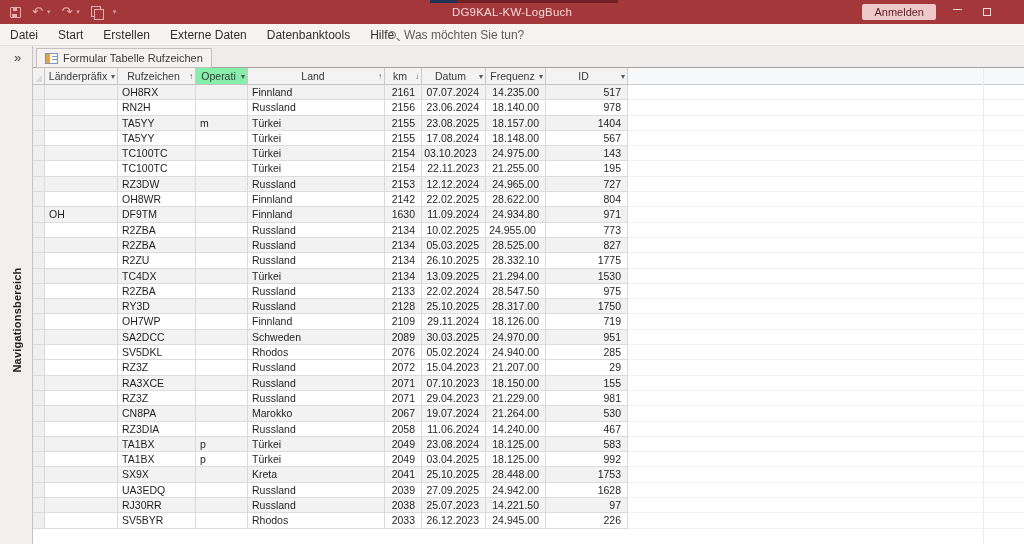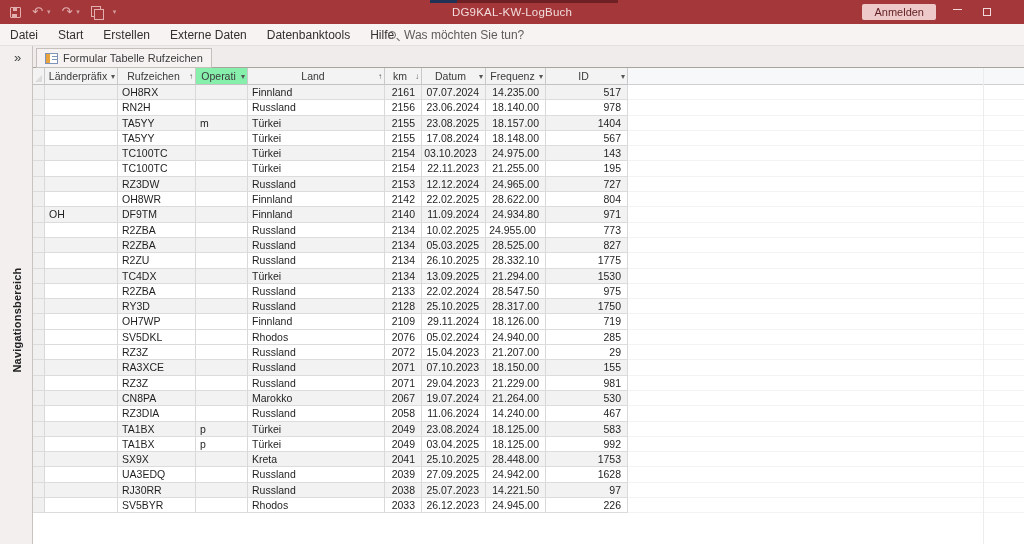--- a/index.html
+++ b/index.html
@@ -298,21 +298,21 @@
           </div>
           <div class="d-filler"></div>
         </div>
         <div class="d-row odd">
           <div class="d-cells">
             <div class="d-sel" style="width: 12px;"></div>
             <div class="d-cell al" style="width: 73px;">OH</div>
             <div class="d-cell al" style="width: 78px;">DF9TM</div>
             <div class="d-cell al" style="width: 52px;"></div>
             <div class="d-cell al" style="width: 137px;">Finnland</div>
-            <div class="d-cell ar" style="width: 37px;">2140</div>
+            <div class="d-cell ar" style="width: 37px;">1630</div>
             <div class="d-cell ar" style="width: 64px;">11.09.2024</div>
             <div class="d-cell ar" style="width: 60px;">24.934.80</div>
             <div class="d-cell ar" style="width: 82px;">971</div>
           </div>
           <div class="d-filler"></div>
         </div>
         <div class="d-row even">
           <div class="d-cells">
             <div class="d-sel" style="width: 12px;"></div>
             <div class="d-cell al" style="width: 73px;"></div>
@@ -400,20 +400,34 @@
           <div class="d-cells">
             <div class="d-sel" style="width: 12px;"></div>
             <div class="d-cell al" style="width: 73px;"></div>
             <div class="d-cell al" style="width: 78px;">OH7WP</div>
             <div class="d-cell al" style="width: 52px;"></div>
             <div class="d-cell al" style="width: 137px;">Finnland</div>
             <div class="d-cell ar" style="width: 37px;">2109</div>
             <div class="d-cell ar" style="width: 64px;">29.11.2024</div>
             <div class="d-cell ar" style="width: 60px;">18.126.00</div>
             <div class="d-cell ar" style="width: 82px;">719</div>
+          </div>
+          <div class="d-filler"></div>
+        </div>
+        <div class="d-row odd">
+          <div class="d-cells">
+            <div class="d-sel" style="width: 12px;"></div>
+            <div class="d-cell al" style="width: 73px;"></div>
+            <div class="d-cell al" style="width: 78px;">SA2DCC</div>
+            <div class="d-cell al" style="width: 52px;"></div>
+            <div class="d-cell al" style="width: 137px;">Schweden</div>
+            <div class="d-cell ar" style="width: 37px;">2089</div>
+            <div class="d-cell ar" style="width: 64px;">30.03.2025</div>
+            <div class="d-cell ar" style="width: 60px;">24.970.00</div>
+            <div class="d-cell ar" style="width: 82px;">951</div>
           </div>
           <div class="d-filler"></div>
         </div>
         <div class="d-row even">
           <div class="d-cells">
             <div class="d-sel" style="width: 12px;"></div>
             <div class="d-cell al" style="width: 73px;"></div>
             <div class="d-cell al" style="width: 78px;">SV5DKL</div>
             <div class="d-cell al" style="width: 52px;"></div>
             <div class="d-cell al" style="width: 137px;">Rhodos</div>

